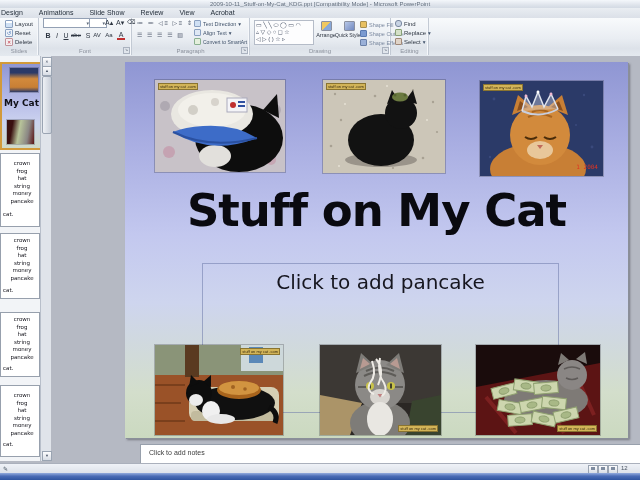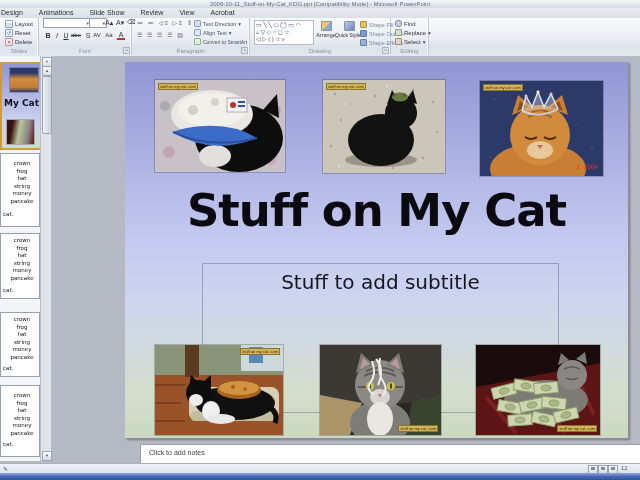--- a/index.html
+++ b/index.html
@@ -384,21 +384,21 @@
           <polyline points="42,30 46,15 52,26 58,11 64,26 71,13 78,28" fill="rgba(230,235,245,.35)" stroke="#dfe4ee" stroke-width="1.5"></polyline>
           <circle cx="46" cy="15" r="1.5" fill="#f0b8d0"></circle>
             <circle cx="58" cy="11" r="1.5" fill="#fff"></circle>
             <circle cx="71" cy="13" r="1.5" fill="#f0b8d0"></circle>
         </svg>
         <div class="wm tl">stuff on my cat .com</div>
         <div class="datestamp">1 2004</div>
       </div>
 
       <div class="subbox">
-        <div class="subtext">Stuff to add subtitle</div>
+        <div class="subtext">Click to add pancake</div>
       </div>
 
       <div class="slide-title">Stuff on My Cat</div>
 
       <div class="photo" style="left:30px;top:283px;width:128px;height:90px;">
         <svg width="128" height="90" viewBox="0 0 128 90">
           <rect width="128" height="90" fill="#9a5228"></rect>
           <rect width="128" height="30" fill="#8a9478"></rect>
           <rect x="86" y="0" width="42" height="26" fill="#cdd8da"></rect>
           <rect x="94" y="2" width="14" height="16" fill="#5a88b8"></rect>

